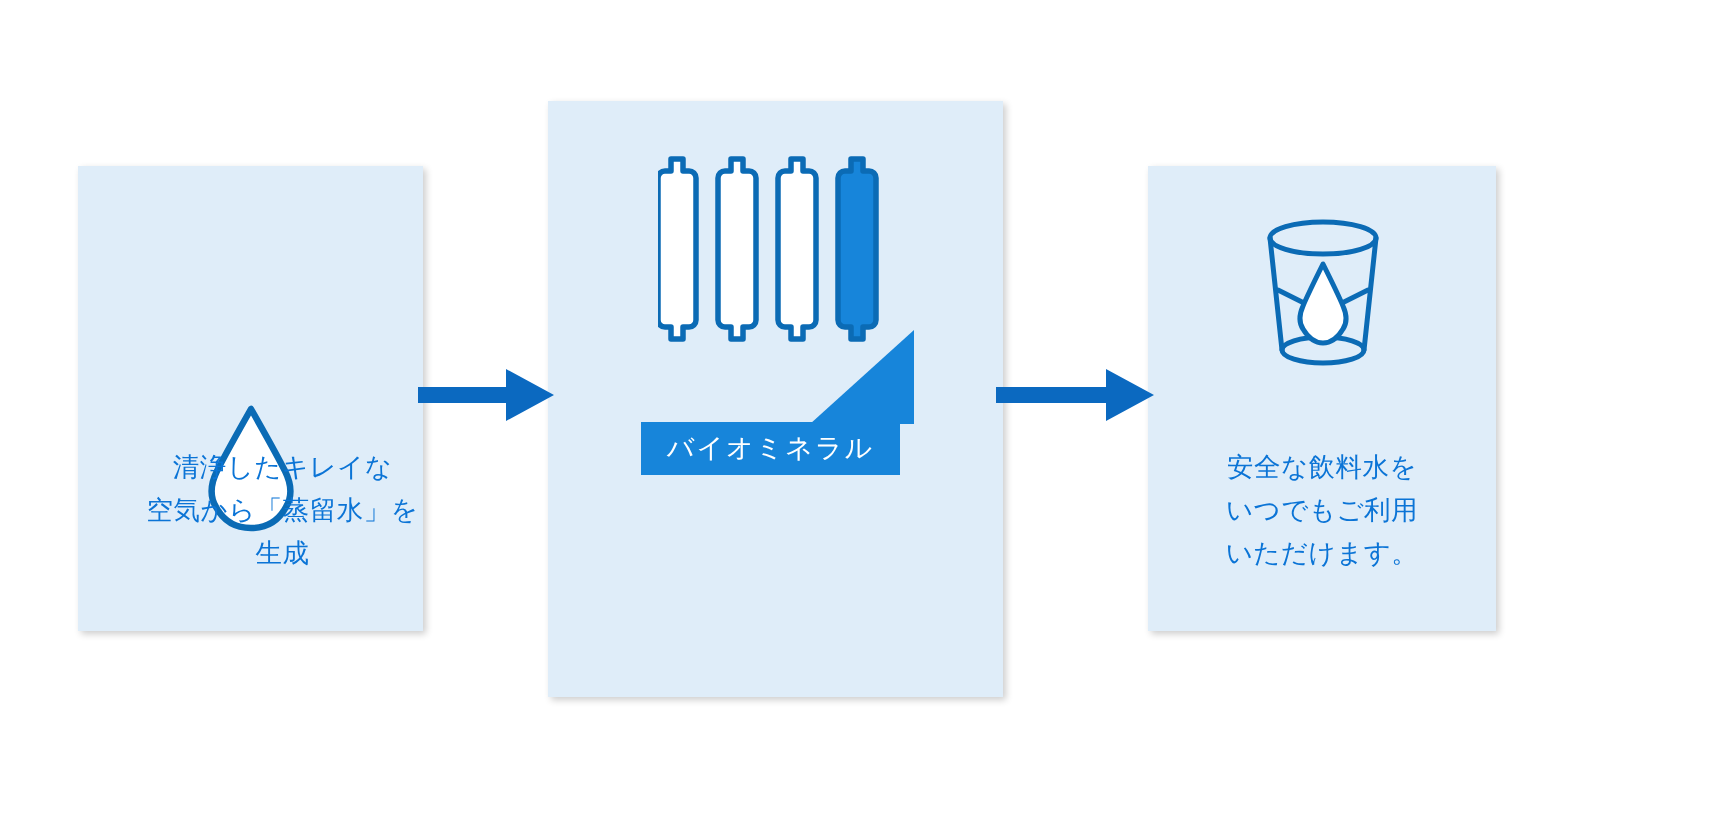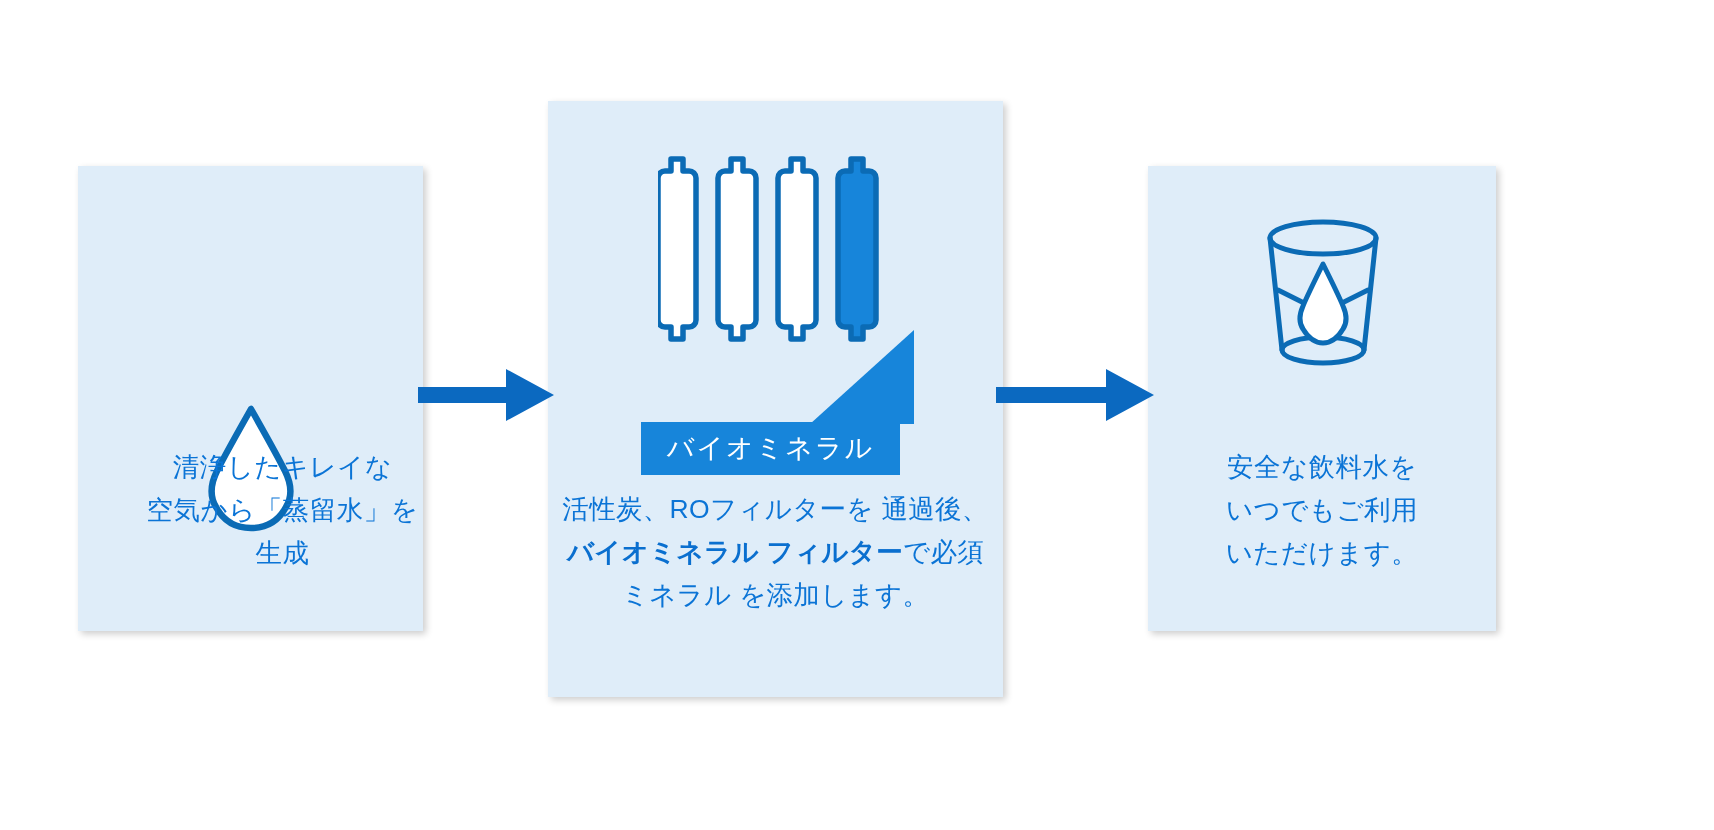--- a/index.html
+++ b/index.html
@@ -166,26 +166,20 @@
         </g>
         <g>
           <use href="#cart" x="120" y="8" fill="#ffffff" stroke="#0b6bb5" stroke-width="5.5" stroke-linejoin="round"></use>
         </g>
         <g>
           <use href="#cart" x="180" y="8" fill="#1785da" stroke="#0b6bb5" stroke-width="5.5" stroke-linejoin="round"></use>
         </g>
       </svg>
     </span>
 
-    <div class="caption-mid">
-      <span>活性炭、ROフィルターを
-通過後、</span><b>バイオミネラル
-フィルター</b><span>で必須ミネラル
-を添加します。</span>
-    </div>
   </div>
 
   <span class="callout-tail">
     <svg width="104" height="94" viewBox="0 0 104 94" xmlns="http://www.w3.org/2000/svg">
       <path d="M104 0 L104 94 L0 94 Z" fill="#1785da"></path>
     </svg>
   </span>
 
   <div class="callout">
     <div class="callout-label">バイオミネラル</div>

